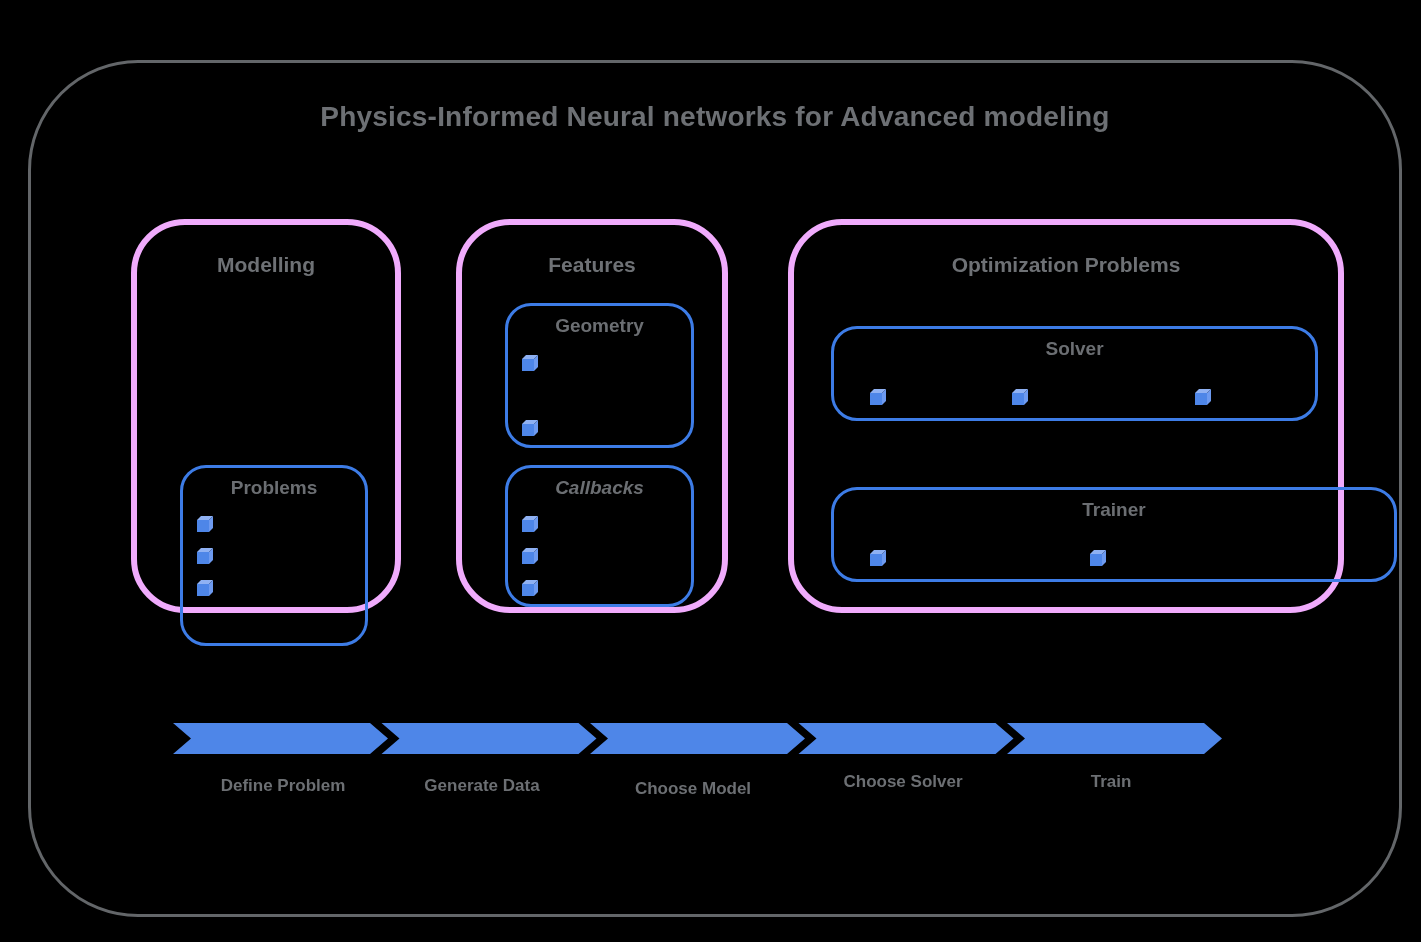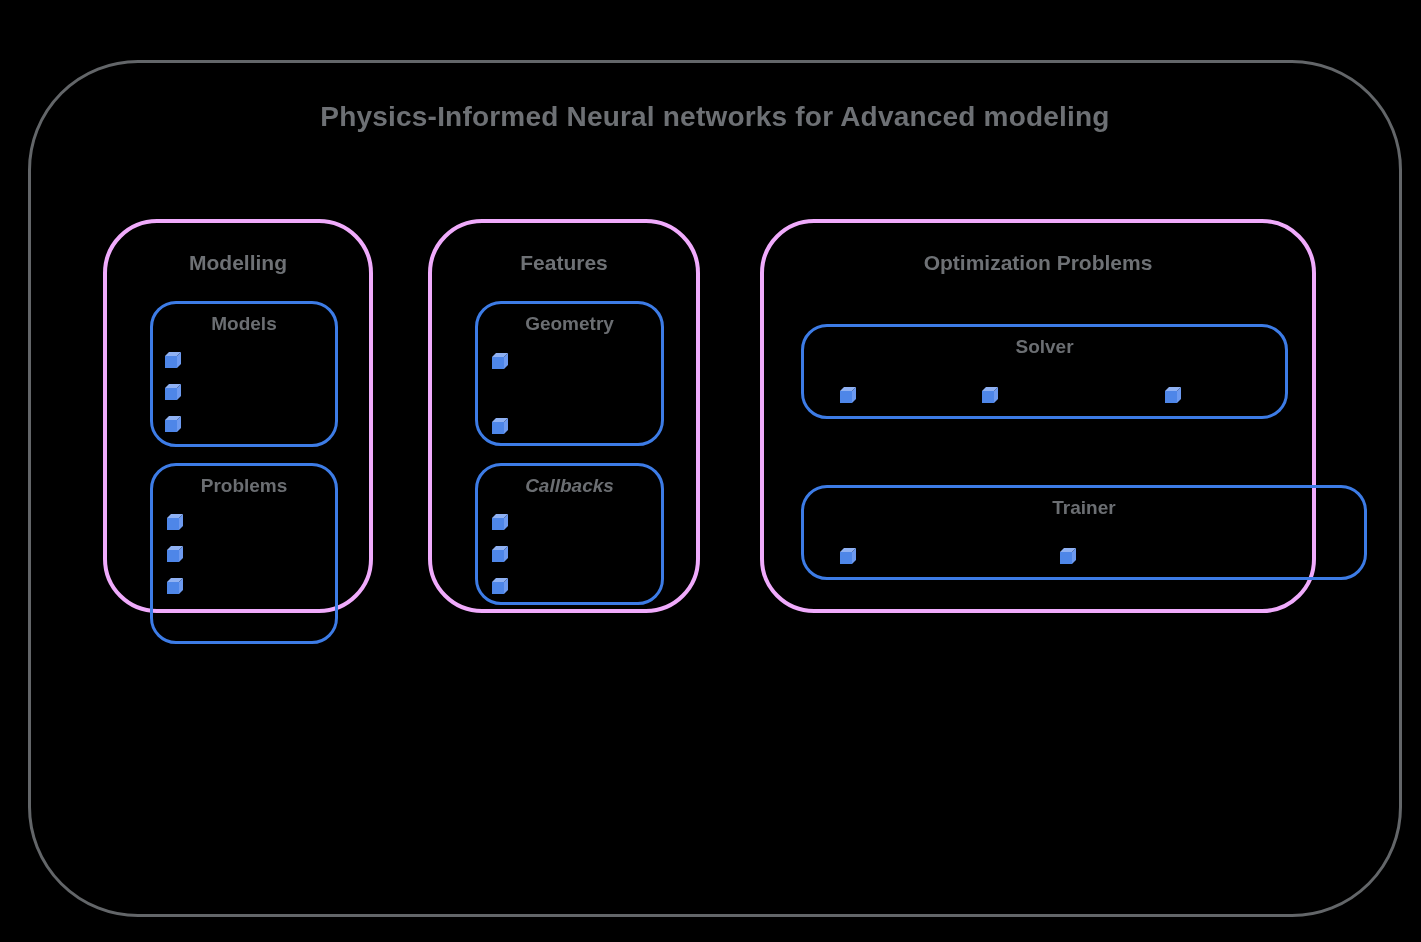--- a/index.html
+++ b/index.html
@@ -8,22 +8,22 @@
   .stage{position:absolute;inset:0;}
 
   
   .outer-frame{position:absolute;left:28px;top:60px;width:1374px;height:857px;
     border:3px solid #636669;border-radius:110px;box-sizing:border-box;}
 
   .main-title{position:absolute;left:28px;top:101px;width:1374px;
     text-align:center;font-size:28px;color:#6d7074;letter-spacing:.2px;}
 
   
-  .section{position:absolute;border:4px solid #f0abfc;border-radius:54px;
-    box-sizing:border-box;}
+  .section{position:absolute;border:6px solid #f0abfc;border-radius:54px;
+    box-sizing:border-box;margin-left:28px;}
   .section-title{position:absolute;top:28px;left:0;width:100%;text-align:center;
     font-size:21px;color:#6e7175;}
   .section.modelling{left:103px;top:219px;width:270px;height:394px;}
   .section.features{left:428px;top:219px;width:272px;height:394px;}
   .section.optimization{left:760px;top:219px;width:556px;height:394px;}
 
   
   .subbox{position:absolute;border:3px solid #3d7ce6;border-radius:26px;
     box-sizing:border-box;}
   .subbox-title{position:absolute;top:9px;left:0;width:100%;text-align:center;
@@ -65,40 +65,20 @@
 <body>
 
 <div class="stage">
 
   <div class="outer-frame"></div>
 
   <div class="main-title">Physics-Informed Neural networks for Advanced modeling</div>
 
   <div class="section modelling">
     <div class="section-title">Modelling</div>
-    <div class="subbox models">
-      <div class="subbox-title">Models</div>
-      <div class="cube-list vert">
-          <svg class="cube" viewBox="0 0 17 17" width="17" height="17">
-            <polygon points="0,5 4,1 16,1 12,5" fill="#8fb1f3"></polygon>
-            <polygon points="12,5 16,1 16,13 12,17" fill="#6d9af0"></polygon>
-            <rect x="0" y="5" width="12" height="12" fill="#4e86e8"></rect>
-          </svg>
-          <svg class="cube" viewBox="0 0 17 17" width="17" height="17">
-            <polygon points="0,5 4,1 16,1 12,5" fill="#8fb1f3"></polygon>
-            <polygon points="12,5 16,1 16,13 12,17" fill="#6d9af0"></polygon>
-            <rect x="0" y="5" width="12" height="12" fill="#4e86e8"></rect>
-          </svg>
-          <svg class="cube" viewBox="0 0 17 17" width="17" height="17">
-            <polygon points="0,5 4,1 16,1 12,5" fill="#8fb1f3"></polygon>
-            <polygon points="12,5 16,1 16,13 12,17" fill="#6d9af0"></polygon>
-            <rect x="0" y="5" width="12" height="12" fill="#4e86e8"></rect>
-          </svg>
-        </div>
-    </div>
     <div class="subbox problems">
       <div class="subbox-title">Problems</div>
       <div class="cube-list vert">
           <svg class="cube" viewBox="0 0 17 17" width="17" height="17">
             <polygon points="0,5 4,1 16,1 12,5" fill="#8fb1f3"></polygon>
             <polygon points="12,5 16,1 16,13 12,17" fill="#6d9af0"></polygon>
             <rect x="0" y="5" width="12" height="12" fill="#4e86e8"></rect>
           </svg>
           <svg class="cube" viewBox="0 0 17 17" width="17" height="17">
             <polygon points="0,5 4,1 16,1 12,5" fill="#8fb1f3"></polygon>
@@ -185,14 +165,28 @@
           </svg>
           <svg class="cube" viewBox="0 0 17 17" width="17" height="17">
             <polygon points="0,5 4,1 16,1 12,5" fill="#8fb1f3"></polygon>
             <polygon points="12,5 16,1 16,13 12,17" fill="#6d9af0"></polygon>
             <rect x="0" y="5" width="12" height="12" fill="#4e86e8"></rect>
           </svg>
         </div>
     </div>
   </div>
 
+  <div class="pipeline">
+    <svg width="1050" height="31" viewBox="0 0 1050 31">
+      <polygon class="chev" points="0,0 197,0 215,15.5 197,31 0,31 18,15.5"></polygon>
+      <polygon class="chev" points="208.5,0 405.5,0 423.5,15.5 405.5,31 208.5,31 226.5,15.5"></polygon>
+      <polygon class="chev" points="417,0 614,0 632,15.5 614,31 417,31 435,15.5"></polygon>
+      <polygon class="chev" points="625.5,0 822.5,0 840.5,15.5 822.5,31 625.5,31 643.5,15.5"></polygon>
+      <polygon class="chev" points="834,0 1031,0 1049,15.5 1031,31 834,31 852,15.5"></polygon>
+    </svg>
+    <div class="step-label">Define Problem</div>
+    <div class="step-label">Generate Data</div>
+    <div class="step-label">Choose Model</div>
+    <div class="step-label">Choose Solver</div>
+    <div class="step-label">Train</div>
+  </div>
 
 </div>
 
 </body></html>

